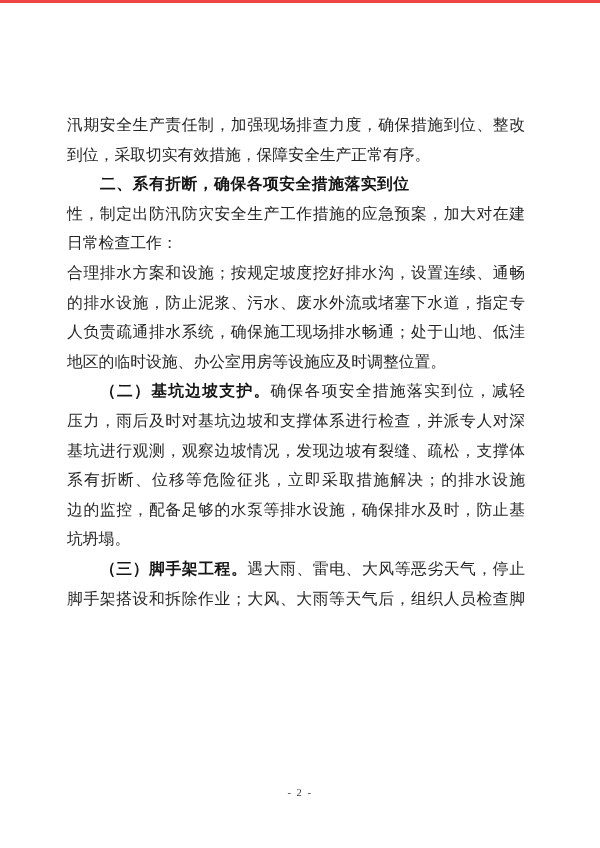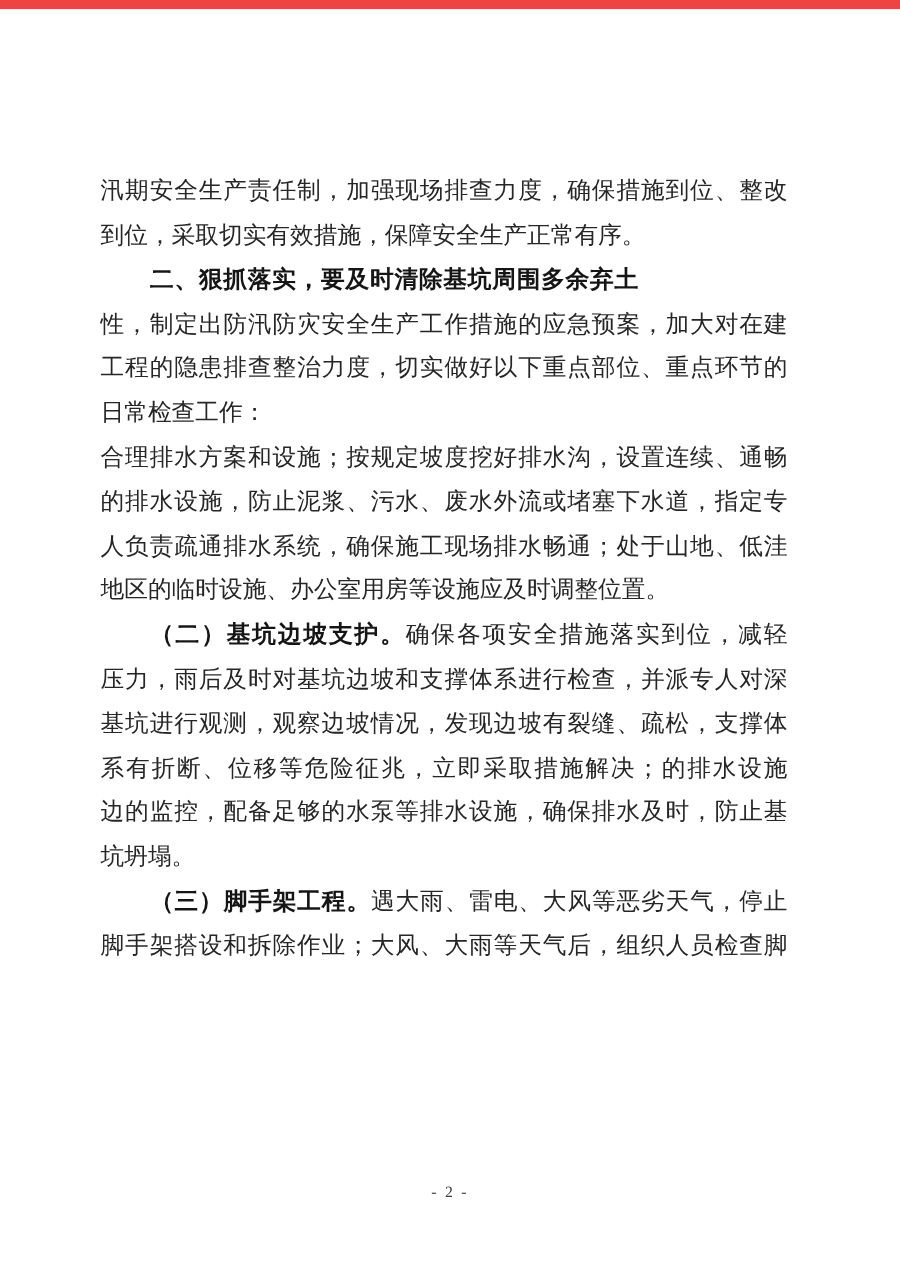--- a/index.html
+++ b/index.html
@@ -6,21 +6,21 @@
     margin: 0;
     padding: 0;
     background: #ffffff;
   }
   .page {
     position: relative;
     width: 600px;
     height: 848px;
     background: #ffffff;
     overflow: hidden;
-    border-top: 6px solid #ef4444;
+    border-top: 3px solid #ef4444;
     box-sizing: border-box;
   }
   .doc-body {
     position: absolute;
     left: 67px;
     top: 107px;
     width: 458px;
   }
   .line {
     font-family: "Liberation Serif", "DejaVu Serif", serif;
@@ -65,23 +65,22 @@
     letter-spacing: 1.5px;
   }
 </style>
 </head>
 <body>
 
 <div class="page">
   <div class="doc-body">
       <div class="line body"><span class="run">汛期安全生产责任制，加强现场排查力度，确保措施到位、整改</span></div>
       <div class="line body last"><span class="run">到位，采取切实有效措施，保障安全生产正常有序。</span></div>
-      <div class="line heading indent last"><span class="run bold">二、狠抓落实，要及时清除基坑周围多余弃土</span></div>
+      <div class="line heading indent last"><span class="run bold">二、系有折断，确保各项安全措施落实到位</span></div>
       <div class="line body"><span class="run">性，制定出防汛防灾安全生产工作措施的应急预案，加大对在建</span></div>
-      <div class="line body"><span class="run">工程的隐患排查整治力度，切实做好以下重点部位、重点环节的</span></div>
       <div class="line body last"><span class="run">日常检查工作：</span></div>
       <div class="line body"><span class="run">合理排水方案和设施；按规定坡度挖好排水沟，设置连续、通畅</span></div>
       <div class="line body"><span class="run">的排水设施，防止泥浆、污水、废水外流或堵塞下水道，指定专</span></div>
       <div class="line body"><span class="run">人负责疏通排水系统，确保施工现场排水畅通；处于山地、低洼</span></div>
       <div class="line body last"><span class="run">地区的临时设施、办公室用房等设施应及时调整位置。</span></div>
       <div class="line body indent"><span class="run bold">（二）基坑边坡支护。</span><span class="run">确保各项安全措施落实到位，减轻</span></div>
       <div class="line body"><span class="run">压力，雨后及时对基坑边坡和支撑体系进行检查，并派专人对深</span></div>
       <div class="line body"><span class="run">基坑进行观测，观察边坡情况，发现边坡有裂缝、疏松，支撑体</span></div>
       <div class="line body"><span class="run">系有折断、位移等危险征兆，立即采取措施解决；的排水设施</span></div>
       <div class="line body"><span class="run">边的监控，配备足够的水泵等排水设施，确保排水及时，防止基</span></div>

